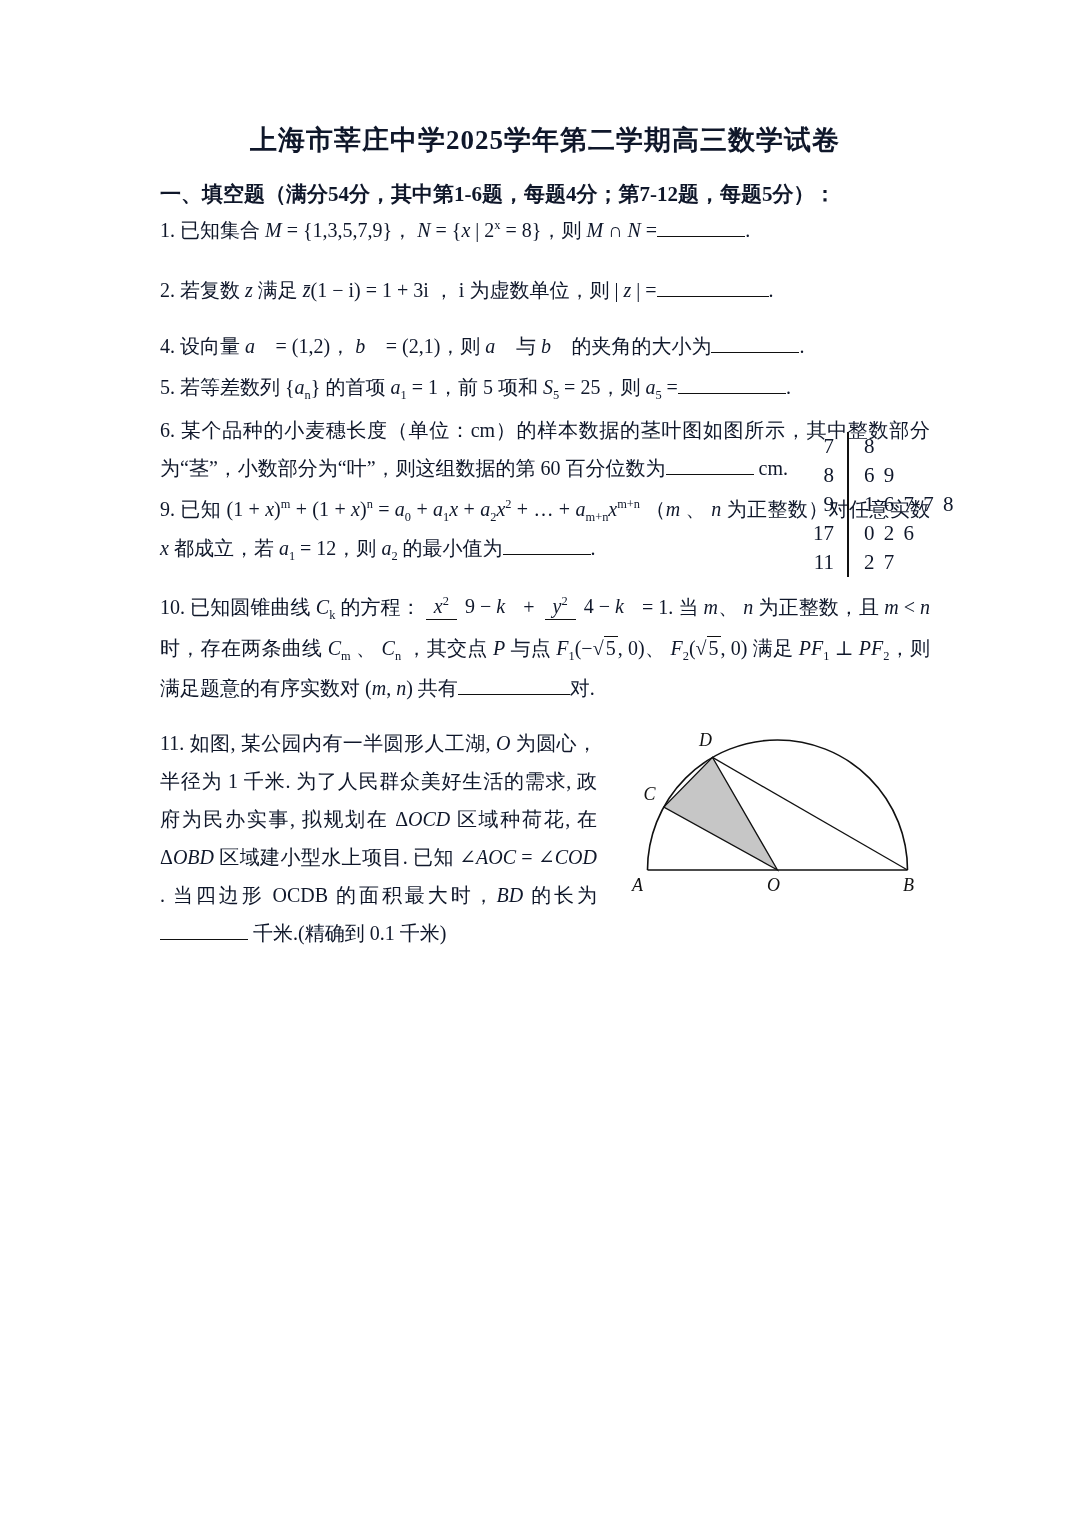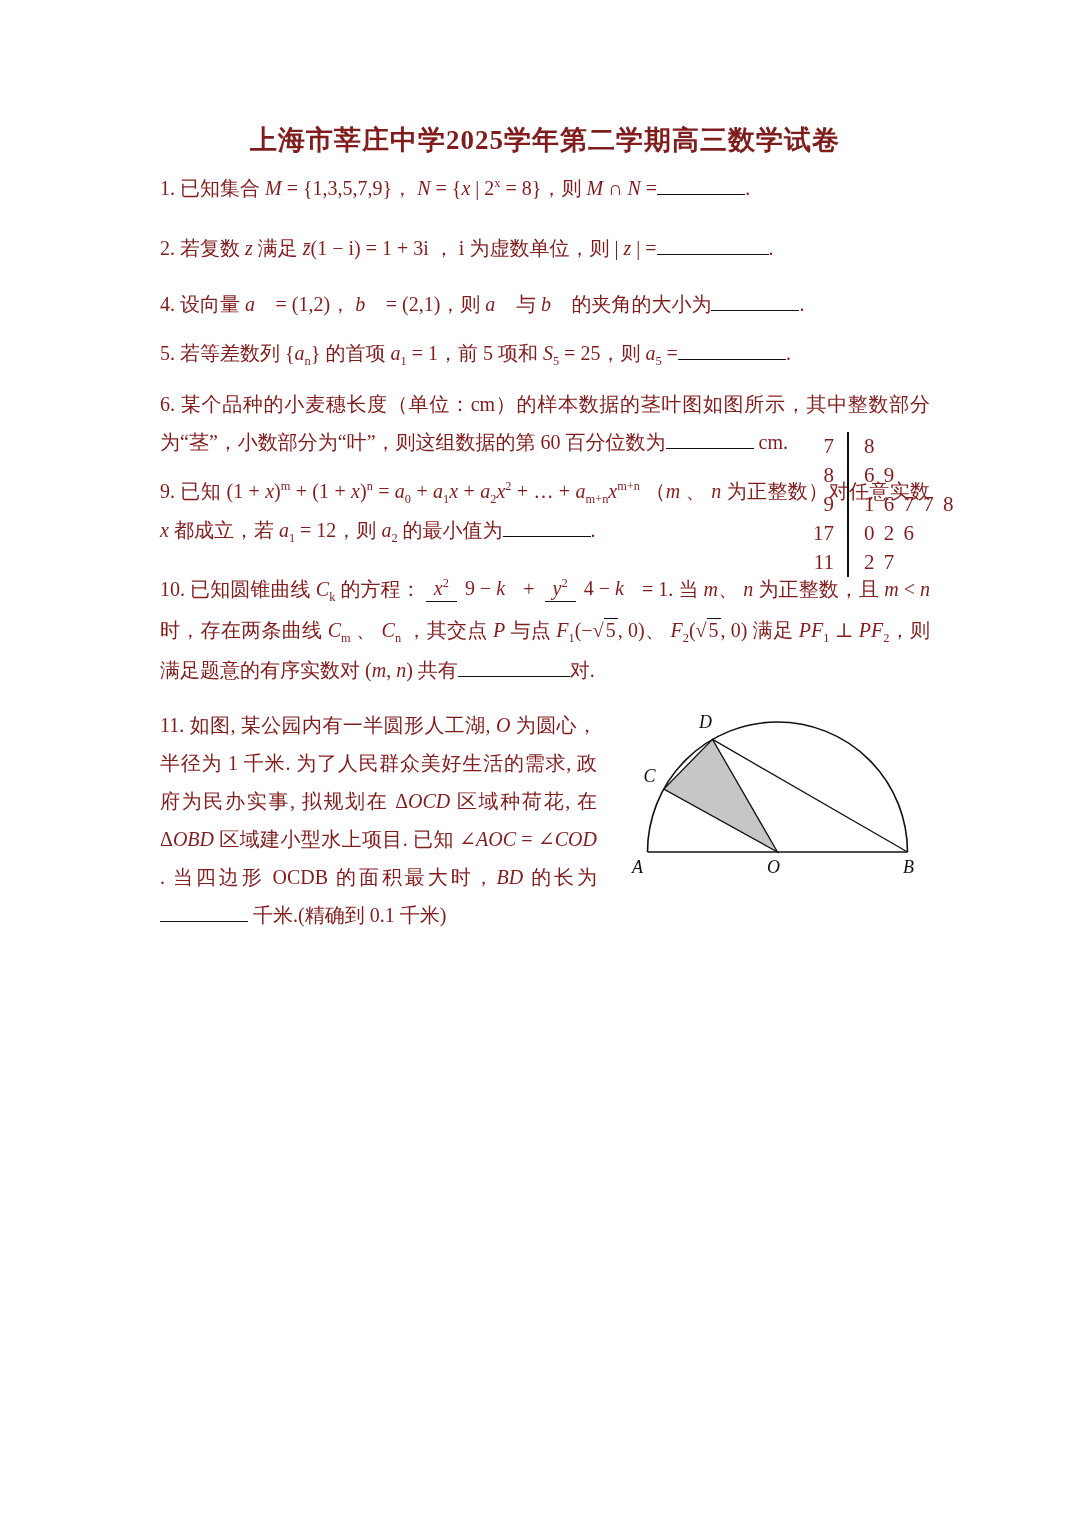--- a/index.html
+++ b/index.html
@@ -2,21 +2,21 @@
 <html><head>
 <meta charset="utf-8">
 <style>
   html,body{margin:0;padding:0;background:#ffffff;}
   .page{
     position:relative;
     width:1080px;
     height:1527px;
     box-sizing:border-box;
     background:#ffffff;
-    color:#7f1d1d;
+    color:#0f172a;
     font-family:"Liberation Serif","DejaVu Serif",serif;
     font-size:20px;
     padding:122px 150px 0 160px;
     overflow:hidden;
   }
   .title{
     text-align:center;
     font-weight:bold;
     font-size:27px;
     letter-spacing:1px;
@@ -27,21 +27,21 @@
     font-size:21px;
     font-weight:bold;
   }
   .meta .gap{display:inline-block;width:46px;}
   .section{
     margin-top:22px;
     font-weight:bold;
     font-size:21px;
   }
   .q{
-    margin:11px 0;
+    margin:3px 0;
     line-height:1.9;
     text-align:justify;
   }
   .q.tall{line-height:2.0;}
   .blank{
     display:inline-block;
     border-bottom:1px solid #111;
     height:1em;
     vertical-align:baseline;
   }
@@ -101,20 +101,21 @@
   }
 </style>
 </head>
 <body>
 
 <div class="page">
 
   <div class="title">上海市莘庄中学2025学年第二学期高三数学试卷</div>
 
 
+  <div class="section">一、填空题（满分54分，其中第1-6题，每题4分；第7-12题，每题5分）：</div>
 
   <div class="q">1.  已知集合 <i>M</i> = {1,3,5,7,9}，  <i>N</i> = {<i>x</i> | 2<sup>x</sup> = 8}，则 <i>M</i> ∩ <i>N</i> =<span class="blank" style="width: 88px;"></span>.</div>
   <div class="q" style="margin-top:22px">2.  若复数 <i>z</i> 满足 <i>z̄</i>(1 − i) = 1 + 3i ， i 为虚数单位，则 | <i>z</i> | =<span class="blank" style="width: 112px;"></span>.</div>
   <div class="q" style="margin-top:18px">4.  设向量 <i>a⃗</i> = (1,2)， <i>b⃗</i> = (2,1)，则 <i>a⃗</i> 与 <i>b⃗</i> 的夹角的大小为<span class="blank" style="width: 88px;"></span>.</div>
   <div class="q">5.  若等差数列 {<i>a</i><sub>n</sub>} 的首项 <i>a</i><sub>1</sub> = 1，前 5 项和 <i>S</i><sub>5</sub> = 25，则 <i>a</i><sub>5</sub> =<span class="blank" style="width: 108px;"></span>.</div>
   <div class="q">6.  某个品种的小麦穗长度（单位：cm）的样本数据的茎叶图如图所示，其中整数部分为“茎”，小数部分为“叶”，则这组数据的第 60 百分位数为<span class="blank" style="width: 88px;"></span> cm.</div>
   <div class="q">9.  已知 (1 + <i>x</i>)<sup>m</sup> + (1 + <i>x</i>)<sup>n</sup> = <i>a</i><sub>0</sub> + <i>a</i><sub>1</sub><i>x</i> + <i>a</i><sub>2</sub><i>x</i><sup>2</sup> + … + <i>a</i><sub>m+n</sub><i>x</i><sup>m+n</sup> （<i>m</i> 、 <i>n</i> 为正整数）对任意实数 <i>x</i> 都成立，若 <i>a</i><sub>1</sub> = 12，则 <i>a</i><sub>2</sub> 的最小值为<span class="blank" style="width: 88px;"></span>.</div>
   <div class="q tall" style="margin-top:18px">10.  已知圆锥曲线 <i>C</i><sub>k</sub> 的方程：<span class="frac">
         <span class="fnum"><i>x</i><sup>2</sup></span>
         <span class="fden">9 − <i>k</i></span>

